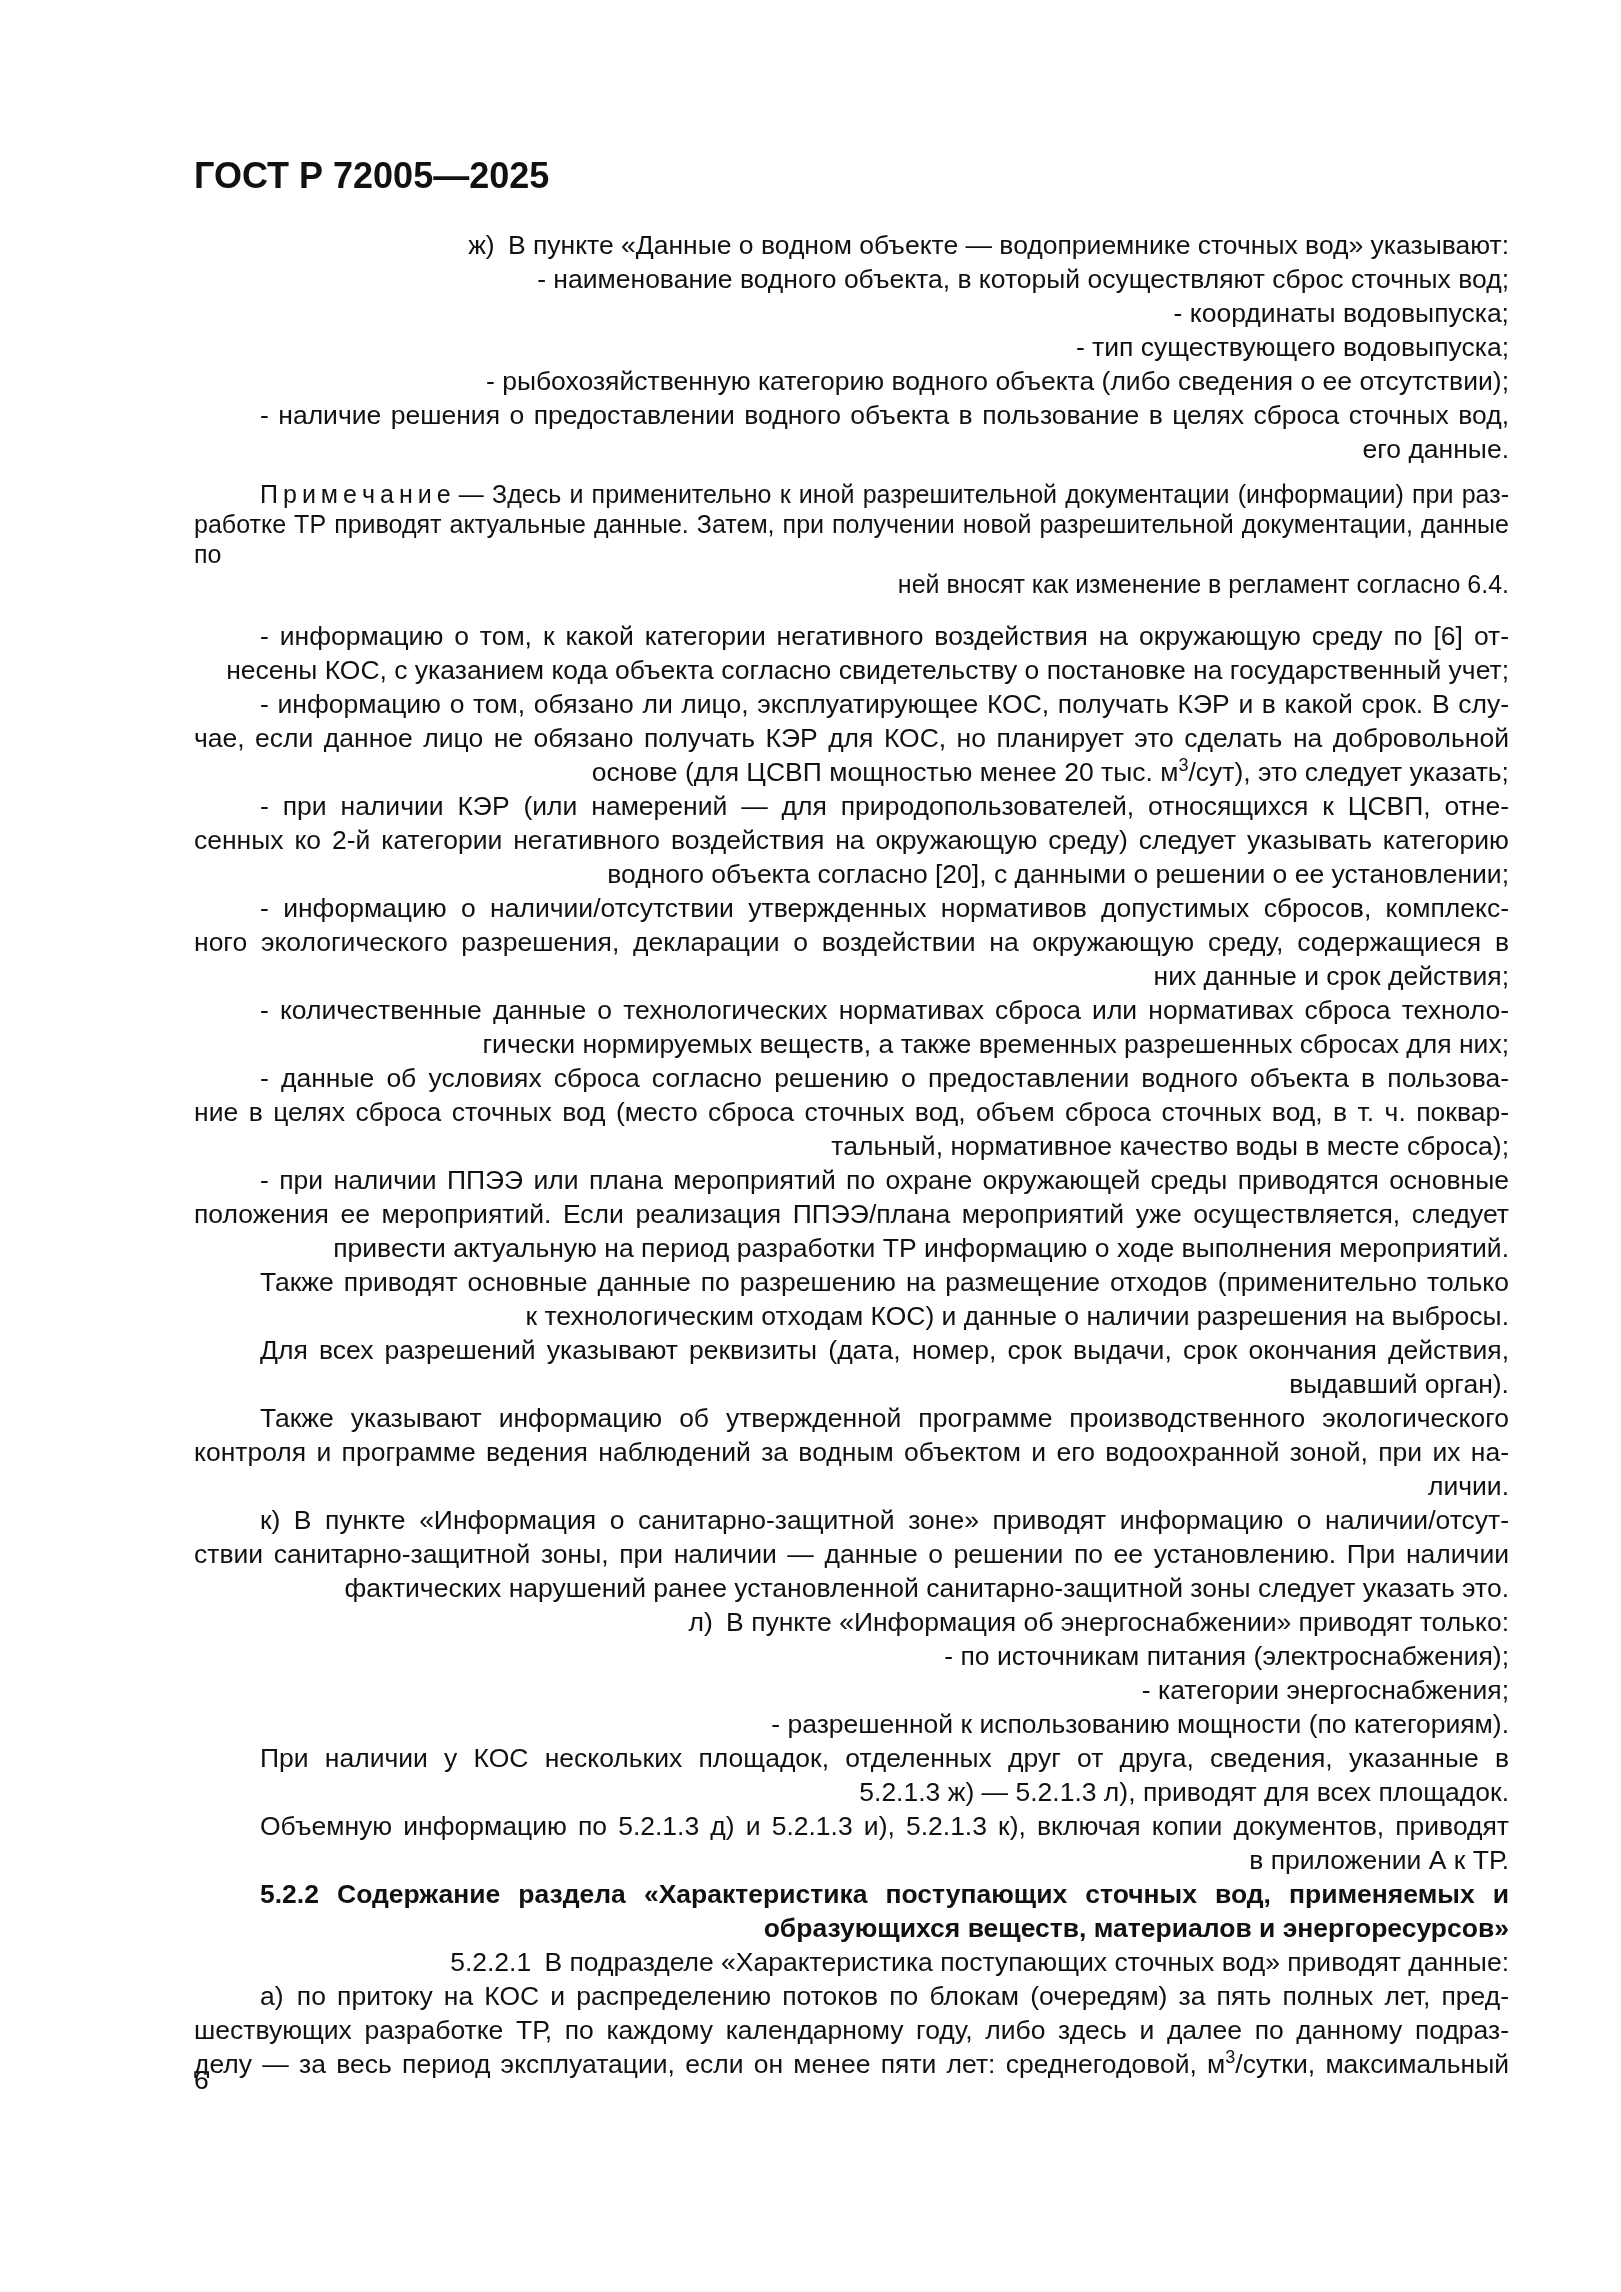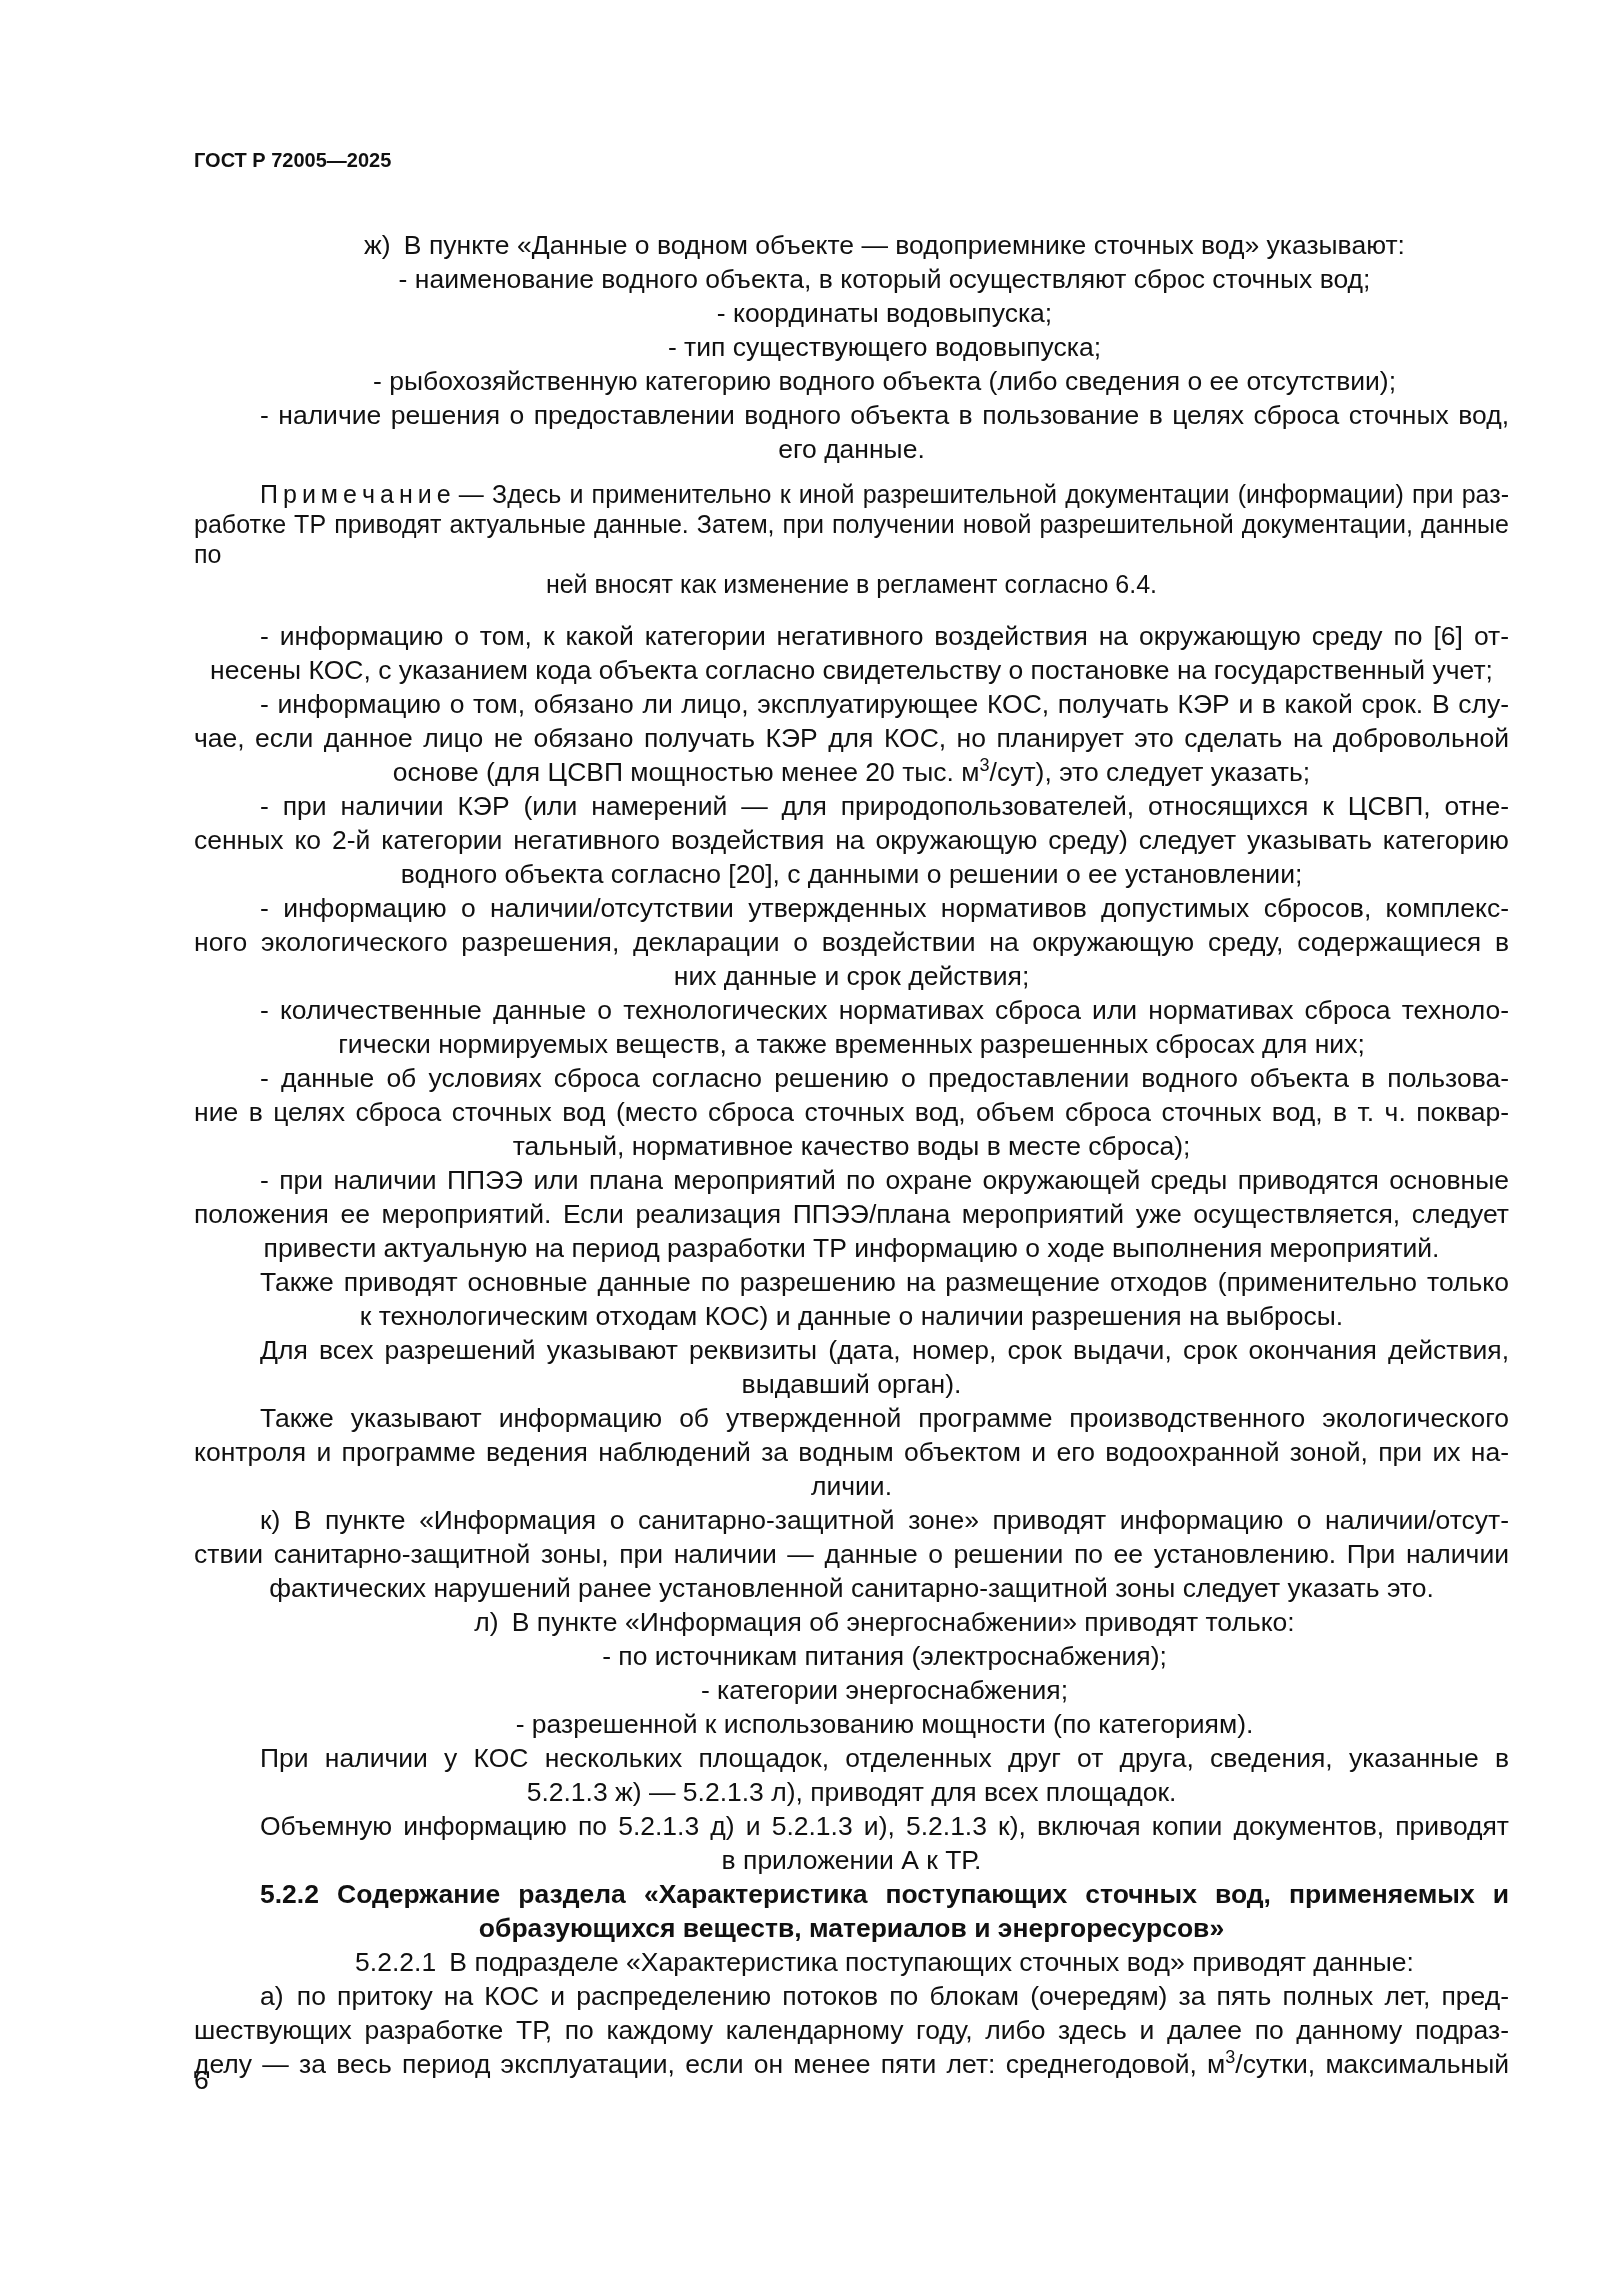--- a/index.html
+++ b/index.html
@@ -12,22 +12,22 @@
     width: 1621px;
     height: 2293px;
     background: #ffffff;
     color: #111111;
     font-family: "Liberation Sans", sans-serif;
     overflow: hidden;
   }
   .header {
     position: absolute;
     left: 194px;
-    top: 150px;
-    font-size: 20px;
+    top: 158px;
+    font-size: 36px;
     font-weight: bold;
     line-height: 1;
     white-space: nowrap;
   }
   .content {
     position: absolute;
     left: 194px;
     top: 228px;
     width: 1315px;
   }
@@ -37,21 +37,21 @@
     line-height: 34px;
   }
   .heading { font-weight: bold; }
   .note {
     font-size: 25px;
     line-height: 30px;
     margin-top: 12.7px;
     margin-bottom: 20.6px;
   }
   .line {
-    text-align: center;
+    text-align: right;
     white-space: normal;
   }
   .line.fill {
     text-align: justify;
     text-align-last: justify;
   }
   .line.first {
     text-indent: 66px;
   }
   sup {

